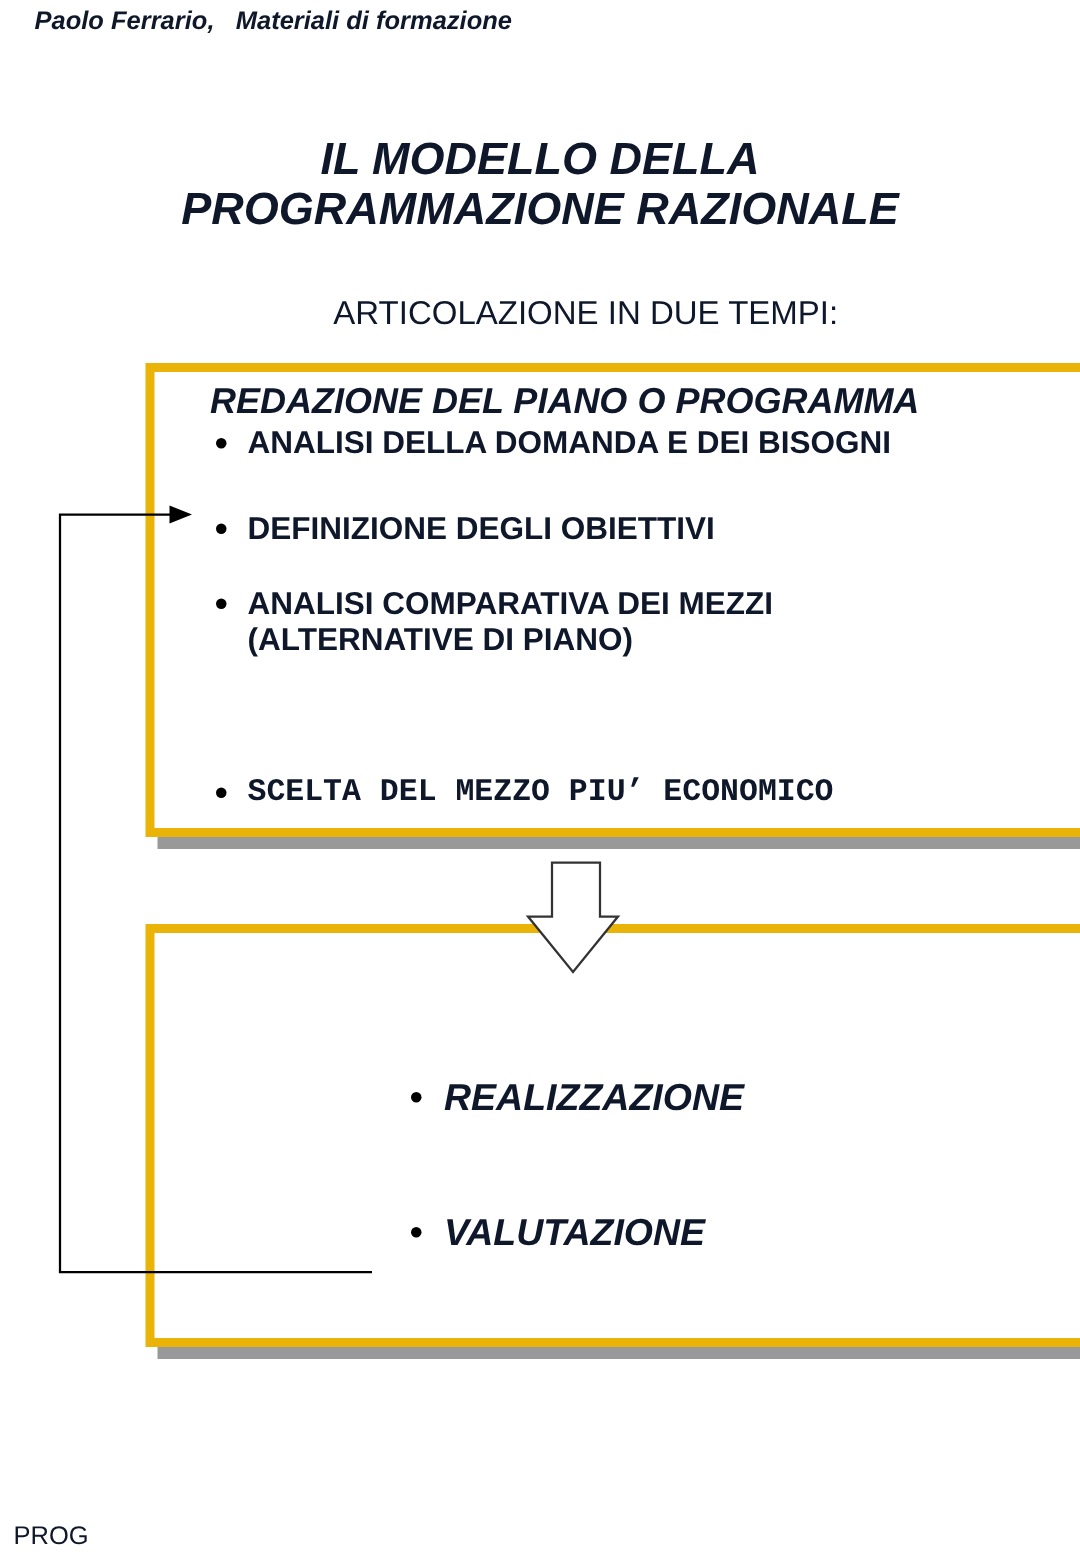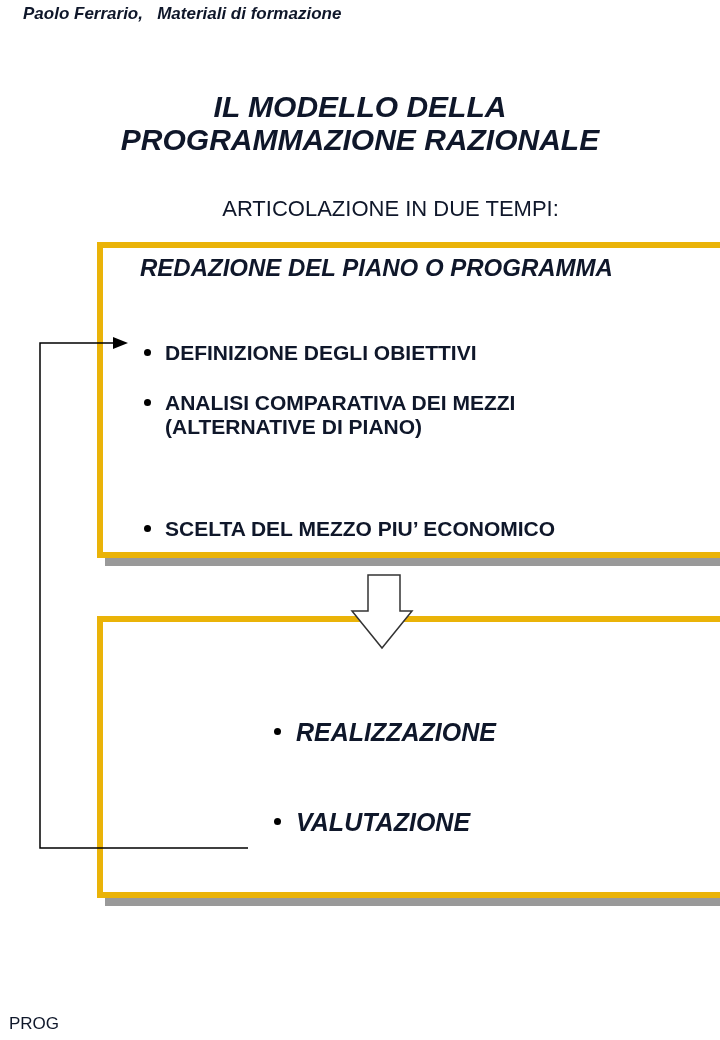--- a/index.html
+++ b/index.html
@@ -33,21 +33,21 @@
   .bullet{
     position:absolute;display:flex;align-items:flex-start;
     font-weight:bold;white-space:pre-line;
   }
   .dot{
     flex:0 0 auto;width:7px;height:7px;border-radius:50%;background:#000;
     margin-top:8px;
   }
   .box1 .bullet{left:41px;font-size:21px;line-height:24px;}
   .box1 .dot{margin-right:14px;}
-  .b1{top:36px;} .b2{top:93px;} .b3{top:143px;} .b4{top:220px;} .b5{top:269px;}
+  .b1{top:36px;} .b2{top:93px;} .b3{top:143px;} .b4{top:220px;} .b5{top:269px;font-family:Liberation Mono, monospace;}
   .box2 .bullet{left:171px;font-size:25px;line-height:28px;font-style:italic;}
   .box2 .dot{margin-right:15px;margin-top:10px;}
   .b6{top:96px;} .b7{top:186px;}
   .down-arrow{position:absolute;left:347px;top:574px;z-index:2;}
   .feedback{position:absolute;left:0;top:0;z-index:3;pointer-events:none;}
   .footer{
     position:absolute;left:9px;top:1014px;
     font-size:17px;font-weight:normal;
   }
 </style>
@@ -60,20 +60,24 @@
 
   <div class="title">
     <div>IL MODELLO DELLA</div>
     <div>PROGRAMMAZIONE RAZIONALE</div>
   </div>
 
   <div class="subtitle">ARTICOLAZIONE IN DUE TEMPI:</div>
 
   <div class="box box1">
     <div class="box1-heading">REDAZIONE DEL PIANO O PROGRAMMA</div>
+    <div class="bullet b1">
+      <span class="dot"></span>
+      <span>ANALISI DELLA DOMANDA E DEI BISOGNI</span>
+    </div>
     <div class="bullet b2">
       <span class="dot"></span>
       <span>DEFINIZIONE DEGLI OBIETTIVI</span>
     </div>
     <div class="bullet b3">
       <span class="dot"></span>
       <span>ANALISI COMPARATIVA DEI MEZZI
 (ALTERNATIVE DI PIANO)</span>
     </div>
     <div class="bullet b5">

